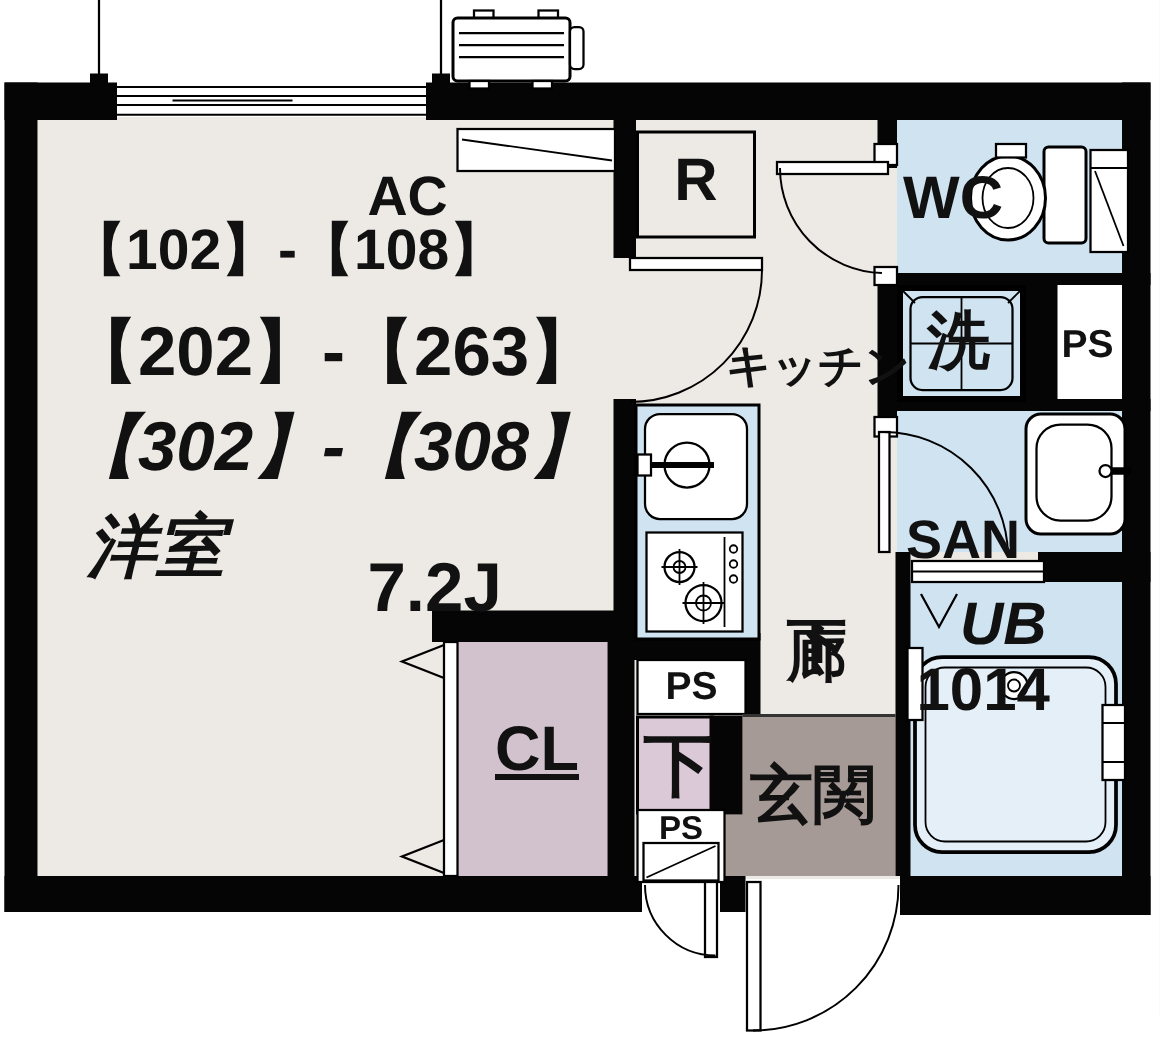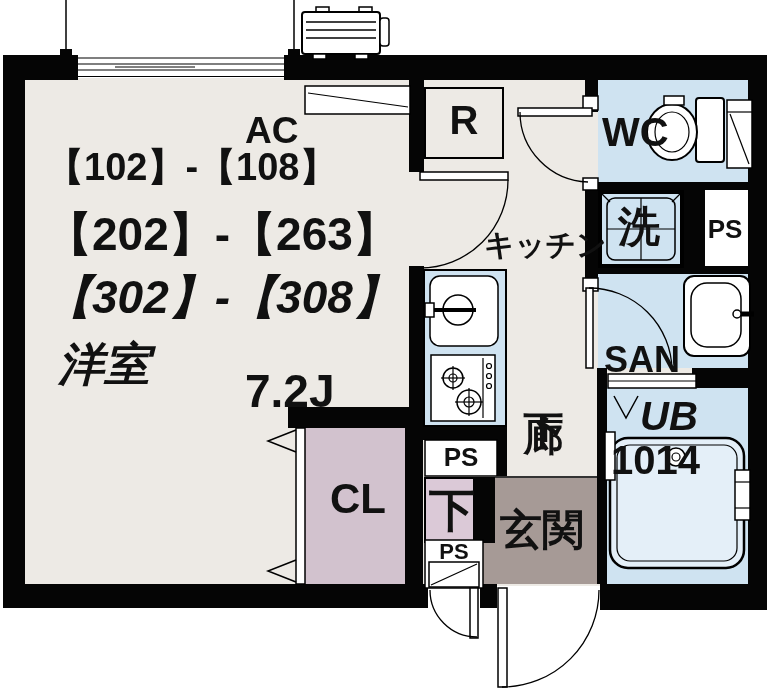--- a/index.html
+++ b/index.html
@@ -221,19 +221,19 @@
 <div class="lbl" style="left:245px;top:84px;font-size:37px;margin-top:28px;">AC</div>
 <div class="lbl ctr" style="left:425px;top:100px;width:78px;font-size:40px;">R</div>
 <div class="lbl" style="left:484px;top:230px;font-size:30px;">キッチン</div>
 <div class="lbl" style="left:602px;top:112px;font-size:40px;">WC</div>
 <div class="lbl" style="left:618px;top:206px;font-size:42px;">洗</div>
 <div class="lbl ctr" style="left:702px;top:216px;width:46px;font-size:26px;">PS</div>
 <div class="lbl" style="left:604px;top:294px;font-size:36px;margin-top:48px;">SAN</div>
 <div class="lbl vert" style="left:524px;top:381px;font-size:40px;">廊下</div>
 <div class="lbl" style="left:640px;top:396px;font-size:40px;font-style:italic;">UB</div>
 <div class="lbl" style="left:611px;top:440px;font-size:40px;">1014</div>
-<div class="lbl" style="left:330px;top:478px;font-size:42px;">CL</div>
+<div class="lbl" style="left:330px;top:478px;font-size:42px;text-decoration:underline;">CL</div>
 <div class="lbl" style="left:429px;top:487px;font-size:46px;">下</div>
 <div class="lbl ctr" style="left:425px;top:444px;width:72px;font-size:26px;">PS</div>
 <div class="lbl ctr" style="left:425px;top:541px;width:58px;font-size:22px;">PS</div>
 <div class="lbl" style="left:500px;top:509px;font-size:42px;">玄関</div>
 
 </div>
 
 </body></html>

